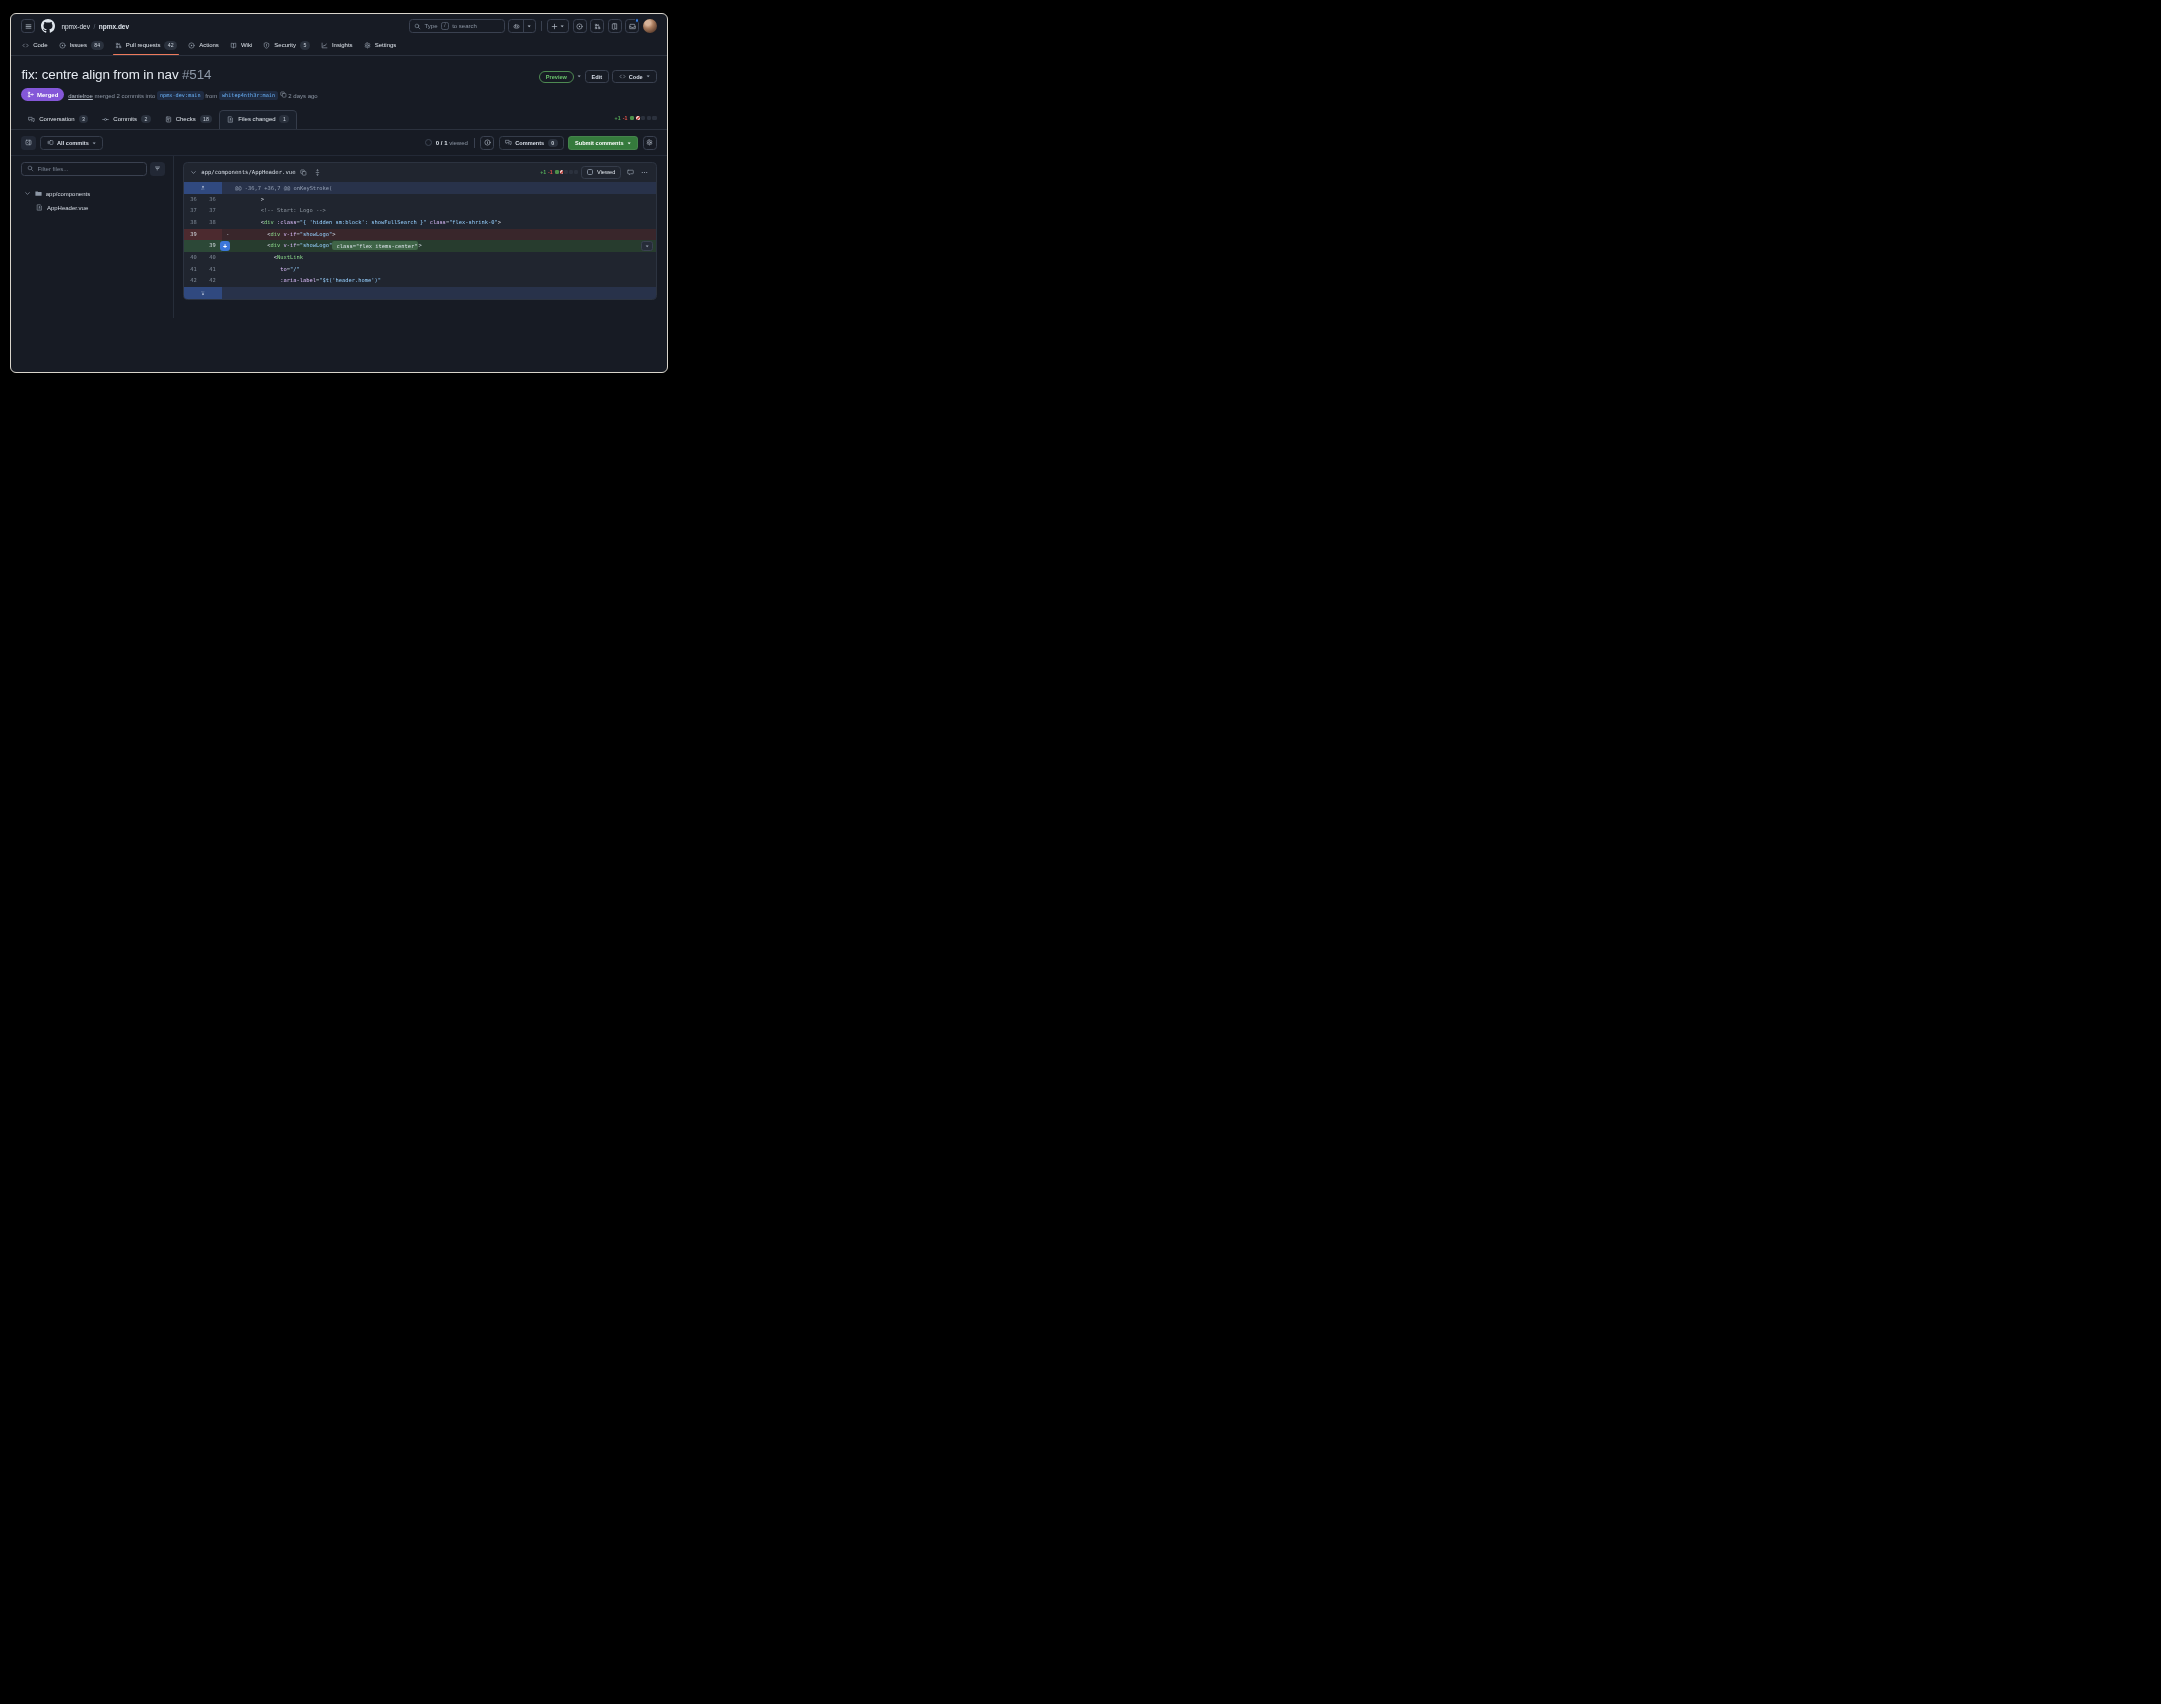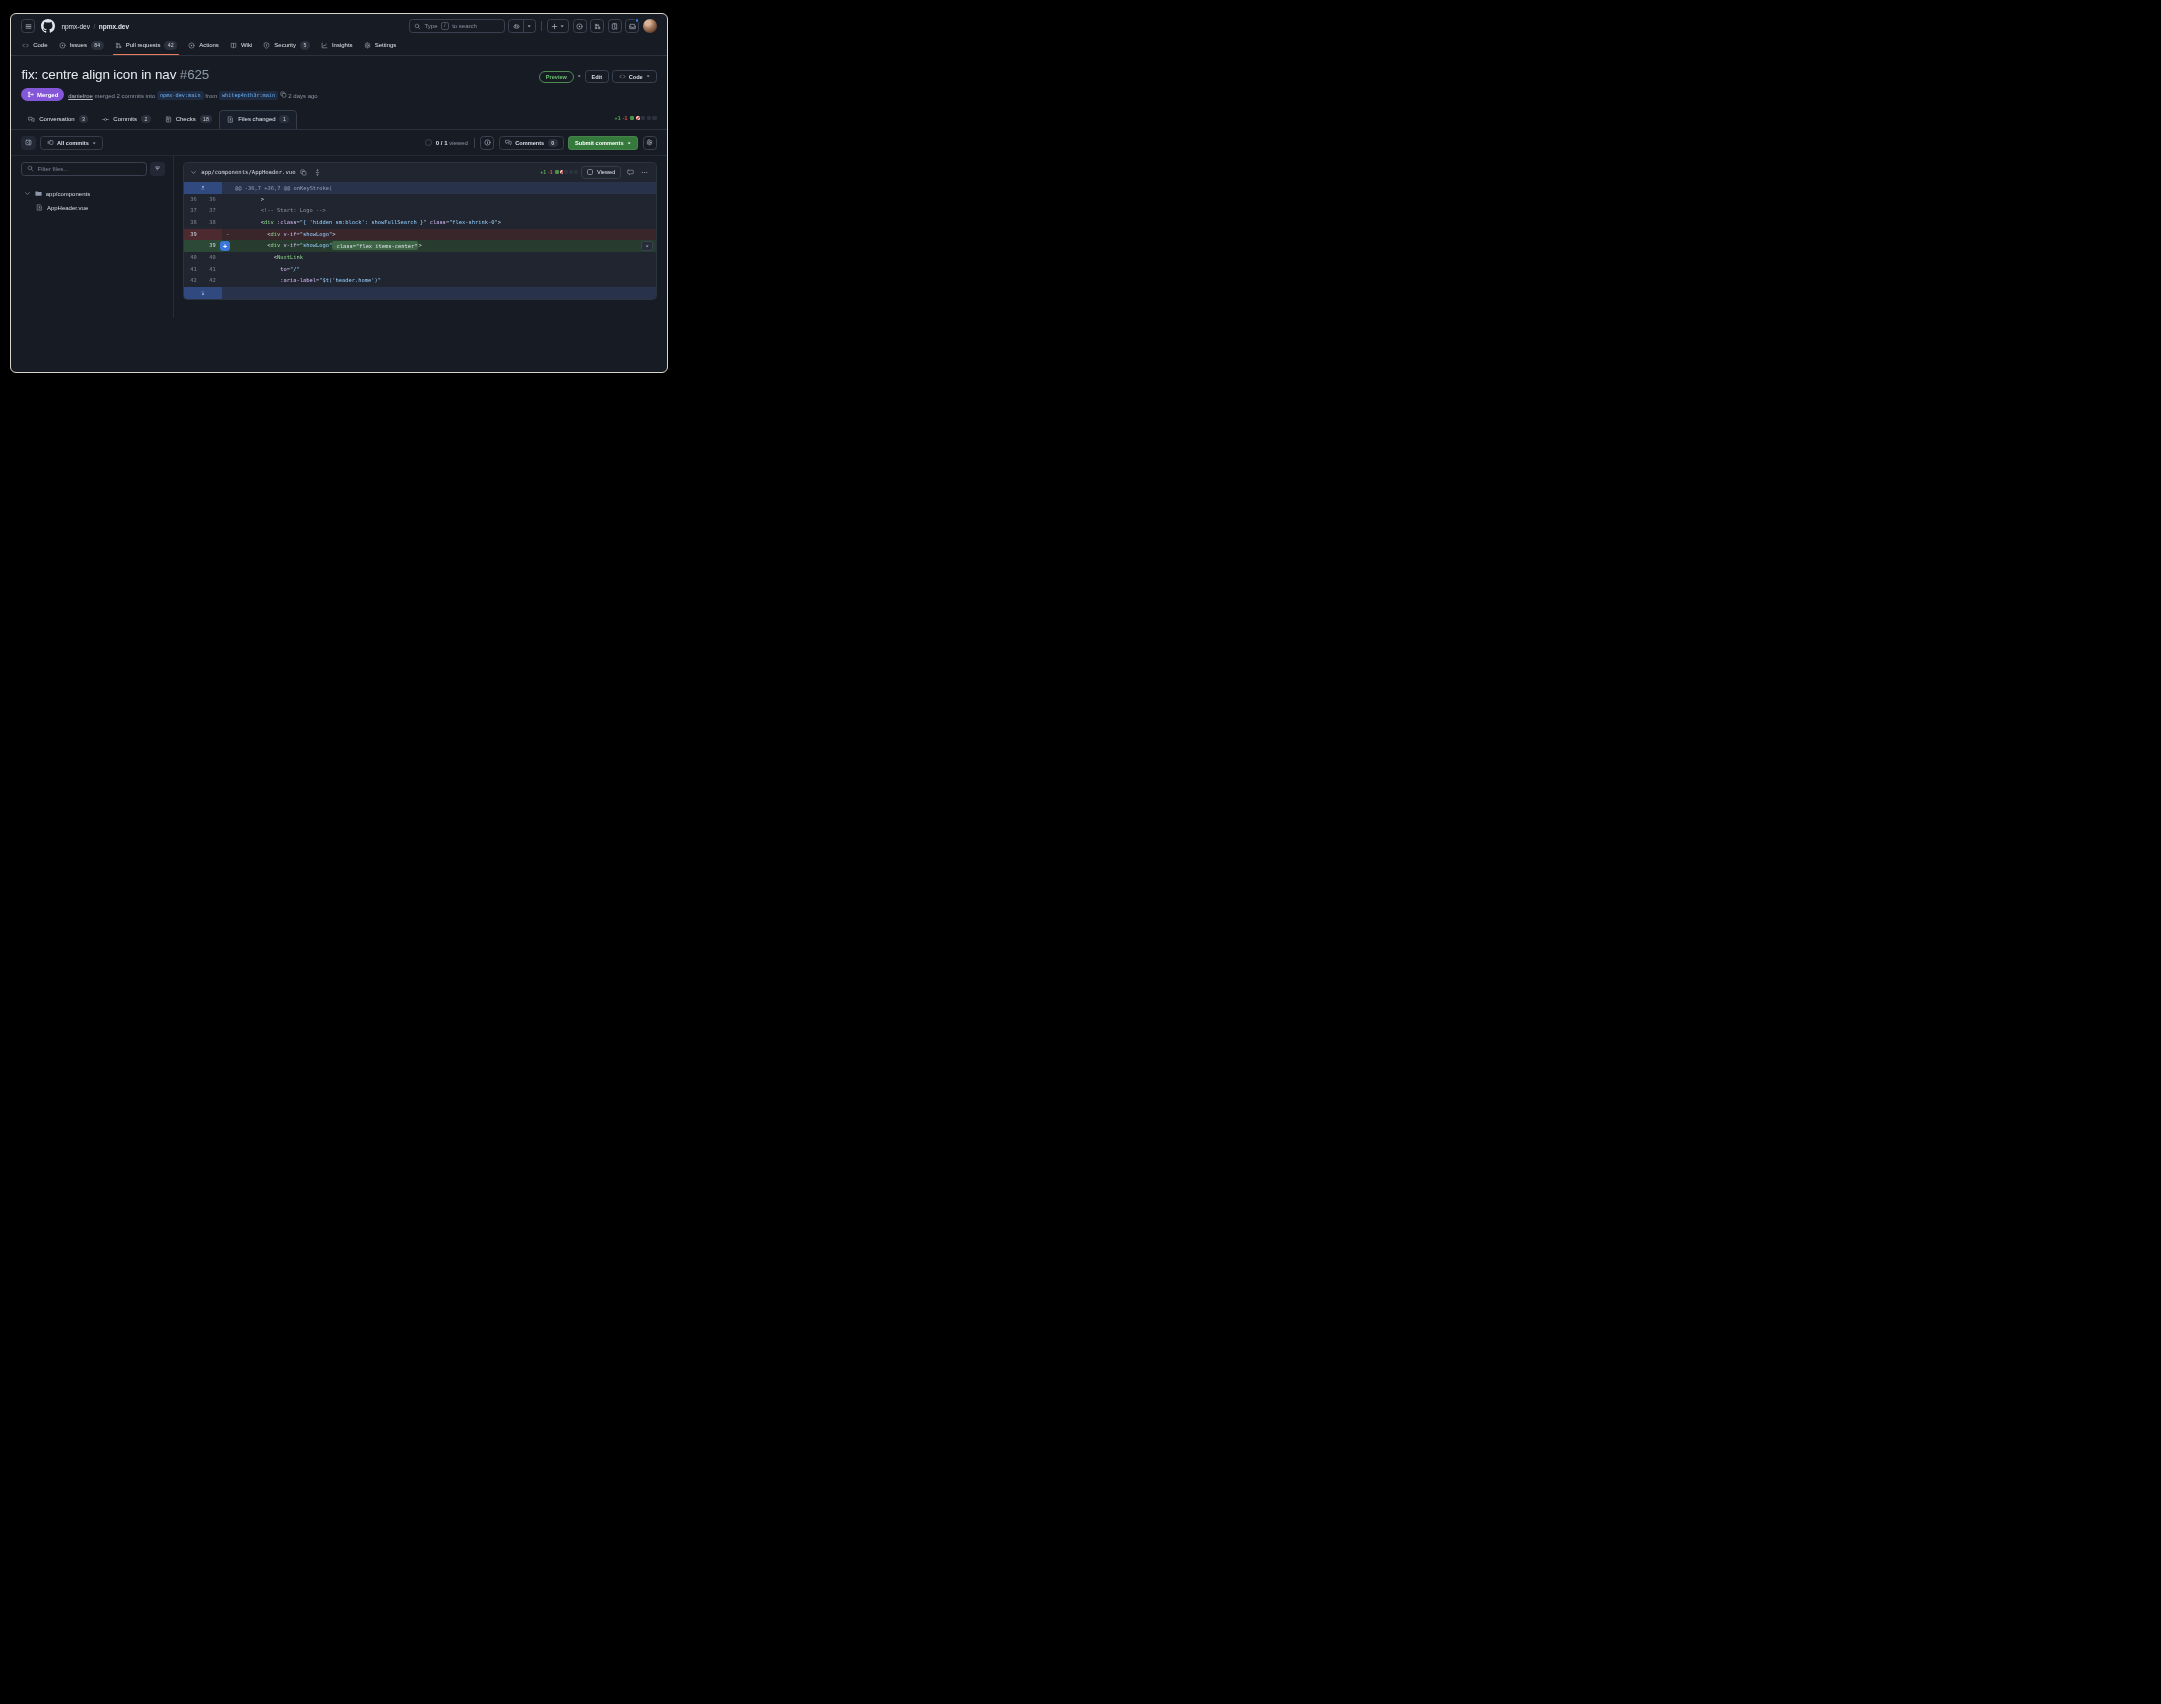--- a/index.html
+++ b/index.html
@@ -327,21 +327,21 @@
           <svg width="7" height="7" viewBox="0 0 16 16" fill="none" stroke="currentColor" stroke-width="1.4" stroke-linecap="round" stroke-linejoin="round">
             <circle cx="8" cy="8" r="2.1"></circle>
             <path d="M6.8 2h2.4l.3 1.7 1.4.8 1.6-.7 1.2 2.1-1.3 1.1v1.6l1.3 1.1-1.2 2.1-1.6-.7-1.4.8-.3 1.7H6.8l-.3-1.7-1.4-.8-1.6.7-1.2-2.1 1.3-1.1V7l-1.3-1.1 1.2-2.1 1.6.7 1.4-.8z"></path>
           </svg>
         </span>
         <span>Settings</span>
       </div>
     </div>
 
   <div class="prhead">
-    <h1 class="prtitle"><span>fix: centre align icon in nav</span><span class="prnum">#625</span></h1>
+    <h1 class="prtitle"><span>fix: centre align from in nav</span><span class="prnum">#514</span></h1>
     <div class="prbtns">
       <span class="previewpill">Preview</span>
       <span class="smallcaret ic">
           <svg width="4.3" height="4.3" viewBox="0 0 10 10" fill="currentColor">
             <path d="M1.5 3.2h7L5 7.3z"></path>
           </svg>
         </span>
       <span class="btn">Edit</span>
       <span class="btn">
         <span class="ic">

